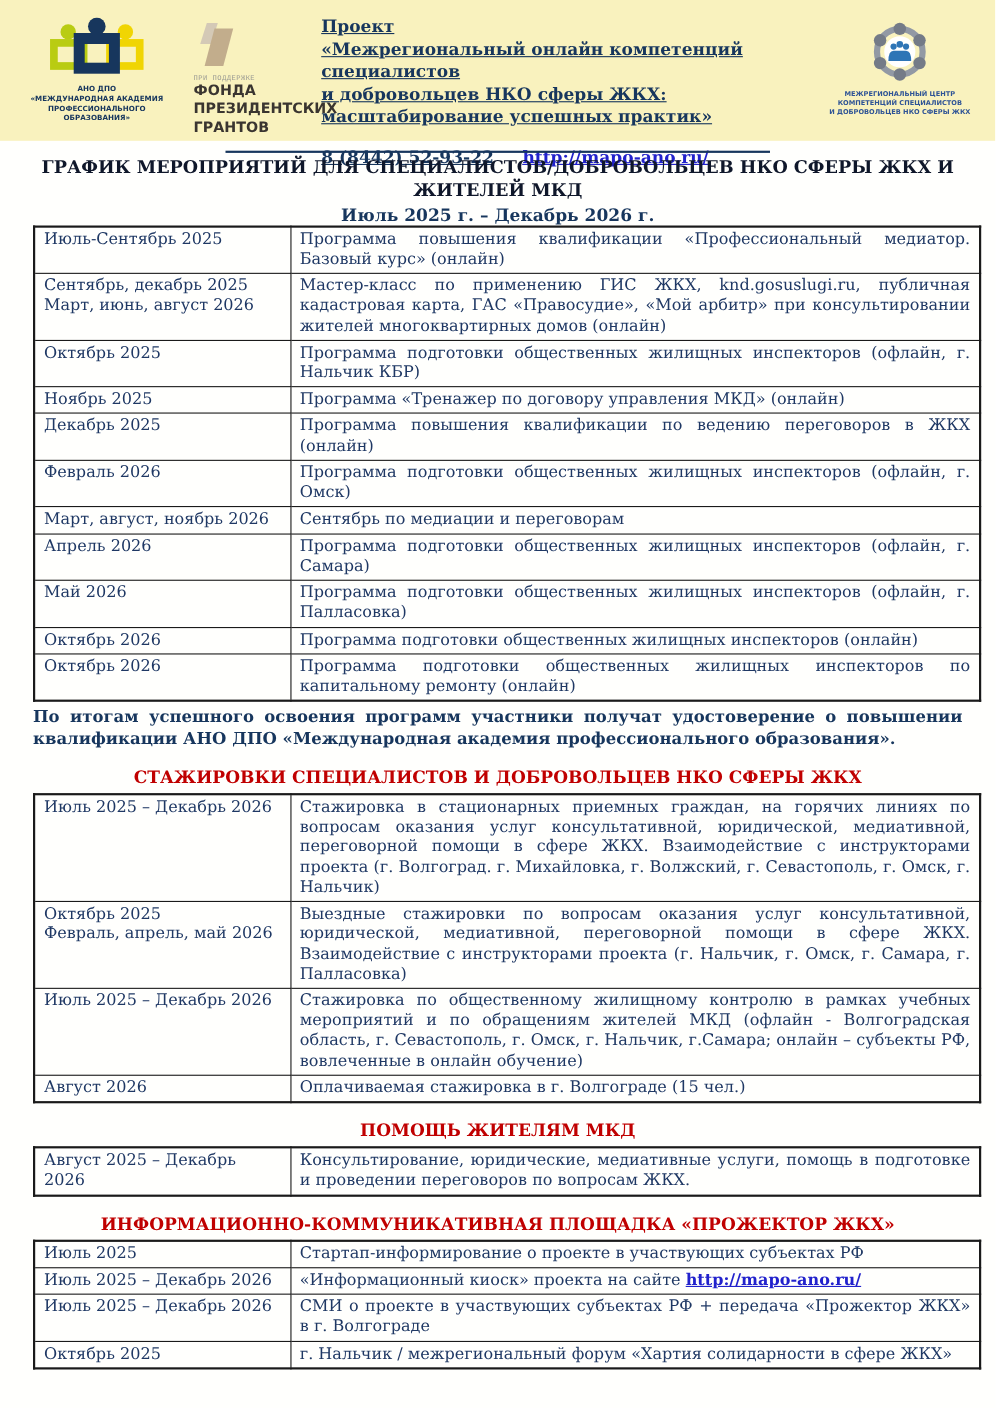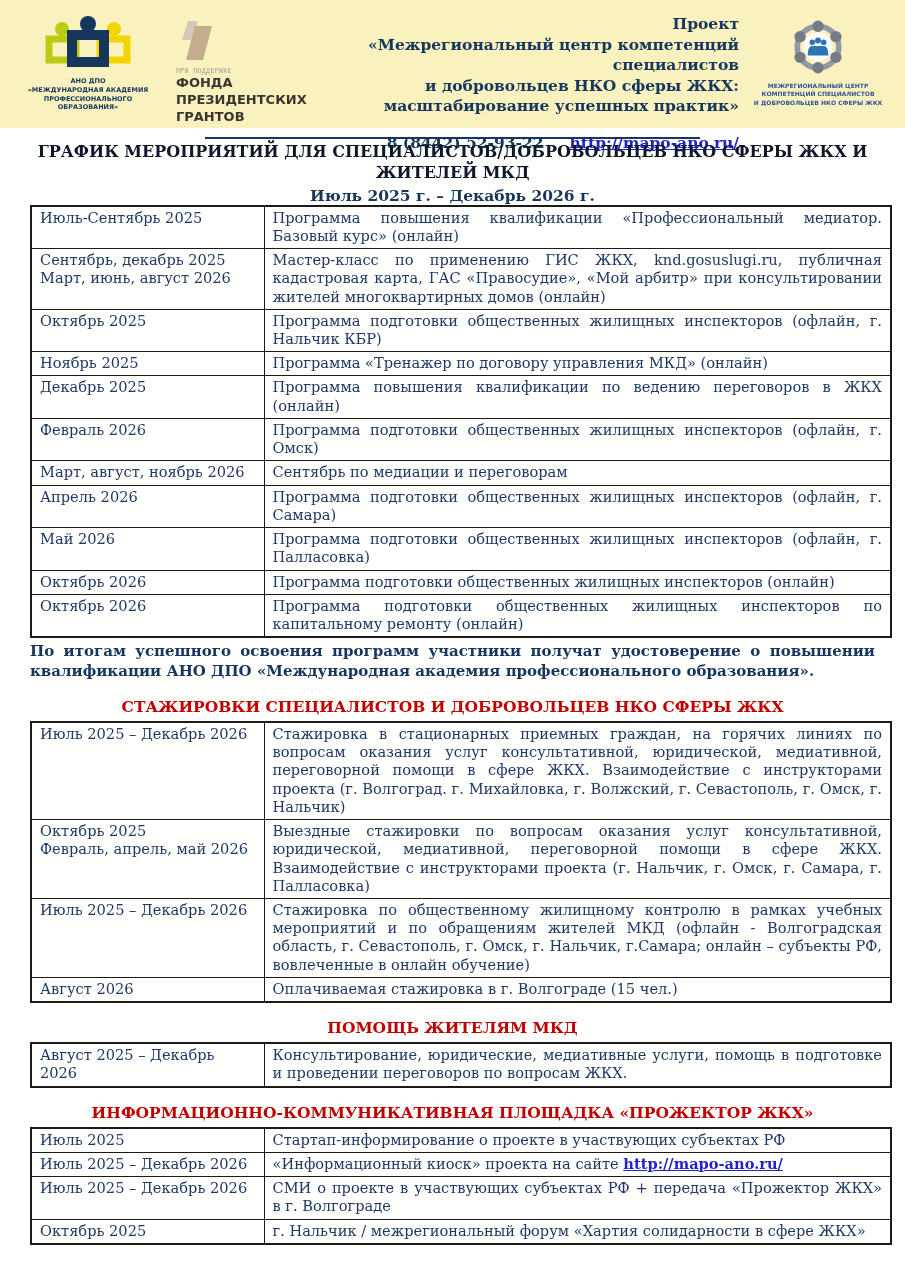--- a/index.html
+++ b/index.html
@@ -20,22 +20,22 @@
   .logo-block { display: flex; flex-direction: column; align-items: center; }
   .logo-mapo { width: 132px; padding-top: 4px; }
   .logo-mapo .logo-caption {
     font-family: "DejaVu Sans", sans-serif; font-weight: bold;
     font-size: 6.5px; line-height: 1.35; color: #17365d; text-align: center; margin-top: 3px;
   }
   .logo-fpg { width: 118px; align-items: flex-start; padding: 8px 0 0 12px; }
   .fpg-support { font-family: Liberation Mono, monospace; font-size: 6.5px; color: #9b9b93; letter-spacing: .4px; margin-top: 4px; }
   .fpg-name { font-family: "DejaVu Sans", sans-serif; font-weight: bold; font-size: 13px; line-height: 1.3; color: #3a3530; white-space: pre-line; }
   .header-center {
-    flex: 1; text-align: right; color: #17365d;
-    font-weight: bold; font-size: 15.5px; line-height: 1.33; padding-top: 2px;
+    flex: 1; text-align: left; color: #17365d;
+    font-weight: bold; font-size: 15.5px; line-height: 1.33; padding-top: 2px; text-decoration: underline;
   }
   .header-center .phone-line { margin-top: 16px; }
   .header-center a, .cell-link {
     color: #2222cc; font-weight: bold; text-decoration: underline;
   }
   .header-center .phone { margin-right: 26px; }
   .logo-center { width: 138px; padding-top: 2px; }
   .logo-center .logo-caption {
     font-family: "DejaVu Sans", sans-serif; font-weight: bold;
     font-size: 6px; line-height: 1.4; color: #2f5496; text-align: center; margin-top: 2px;
@@ -98,21 +98,21 @@
         <path d="M19 6 L36 6 L27 40 L10 40 Z" fill="#c2ad8c"></path>
       </svg>
       <div class="fpg-support">ПРИ ПОДДЕРЖКЕ</div>
       <div class="fpg-name">ФОНДА
 ПРЕЗИДЕНТСКИХ
 ГРАНТОВ</div>
     </div>
 
     <div class="header-center">
       <div>Проект</div>
-      <div>«Межрегиональный центр компетенций специалистов</div>
+      <div>«Межрегиональный онлайн компетенций специалистов</div>
       <div>и добровольцев НКО сферы ЖКХ:</div>
       <div>масштабирование успешных практик»</div>
       <div class="phone-line">
         <span class="phone">8 (8442) 52-93-22</span><a href="#" title="http://mapo-ano.ru/">http://mapo-ano.ru/</a>
       </div>
     </div>
 
     <div class="logo-block logo-center">
       <svg width="66" height="66" viewBox="0 0 70 70">
         <circle cx="35" cy="35" r="22" fill="none" stroke="#9299a4" stroke-width="6"></circle>

